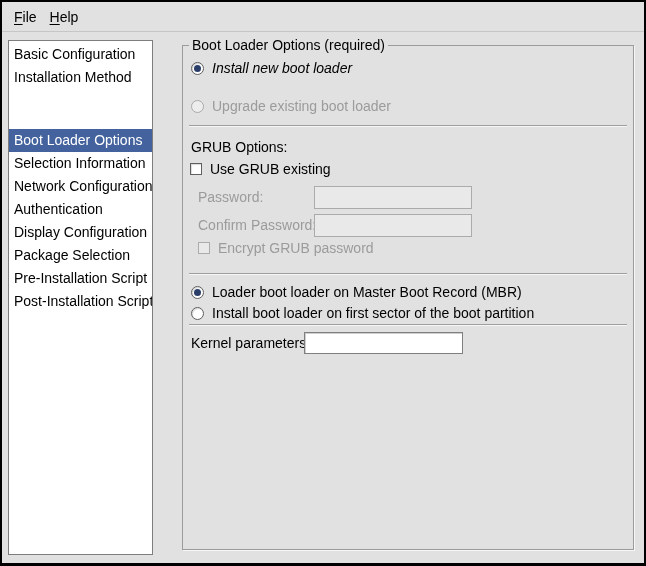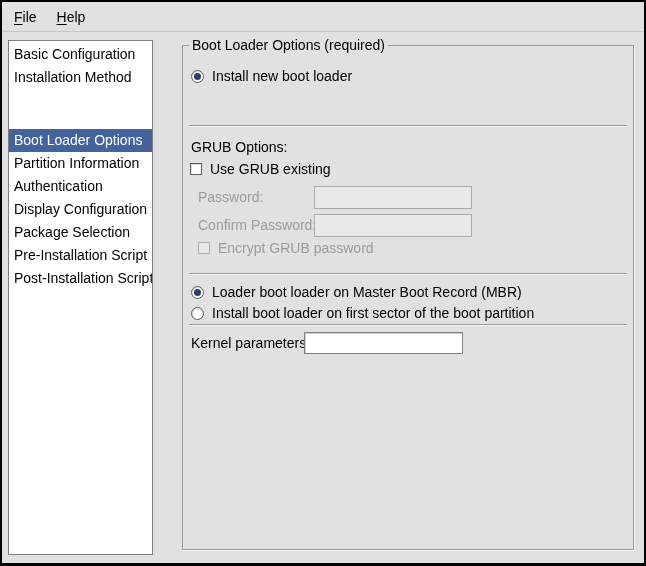--- a/index.html
+++ b/index.html
@@ -11,21 +11,21 @@
     position:relative;
   }
   .window {
     position:absolute; left:2px; top:2px; right:2px; bottom:3px;
     background:#e1e1e1; overflow:hidden;
   }
 
   
   .menubar {
     position:absolute; left:0; top:0; right:0; height:30px;
-    display:flex; align-items:center; gap:16px; padding-left:10px;
+    display:flex; align-items:center; gap:9px; padding-left:10px;
     border-bottom:1px solid #c6c6c6;
   }
   .menu-item { padding:2px 2px; cursor:default; }
   .menu-item u { text-underline-offset:2px; }
 
   
   .sidebar {
     position:absolute; left:6px; top:38px; width:145px; height:515px;
     background:#fff; border:1px solid #7e7e7e; padding-top:2px;
     overflow:hidden;
@@ -86,34 +86,39 @@
 
   <div class="menubar">
       <span class="menu-item"><u>F</u>ile</span>
       <span class="menu-item"><u>H</u>elp</span>
     </div>
 
   <div class="sidebar">
       <div class="side-item">Basic Configuration</div>
       <div class="side-item">Installation Method</div>
       <div class="side-item selected" style="background: rgb(68, 99, 158);">Boot Loader Options</div>
-      <div class="side-item">Partition Information</div>
+      <div class="side-item">Selection Information</div>
+      <div class="side-item">Network Configuration</div>
       <div class="side-item">Authentication</div>
       <div class="side-item">Display Configuration</div>
       <div class="side-item">Package Selection</div>
       <div class="side-item">Pre-Installation Script</div>
       <div class="side-item">Post-Installation Script</div>
     </div>
 
   <div class="frame">
     <span class="frame-title">Boot Loader Options (required)</span>
 
-    <div class="row selected" style="left:8px; top:20px;">
+    <div class="row selected" style="left:8px; top:12px;font-style:italic;">
       <span class="radio"></span>
       <span class="ctl-label">Install new boot loader</span>
+    </div>
+    <div class="row disabled" style="left:8px; top:50px;">
+      <span class="radio"></span>
+      <span class="ctl-label">Upgrade existing boot loader</span>
     </div>
 
     <div class="sep" style="top:79px;"></div>
 
     <div class="plain-label" style="left:8px; top:91px;">GRUB Options:</div>
 
     <div class="row" style="left:7px; top:113px;">
       <span class="checkbox"></span>
       <span class="ctl-label">Use GRUB existing</span>
     </div>

